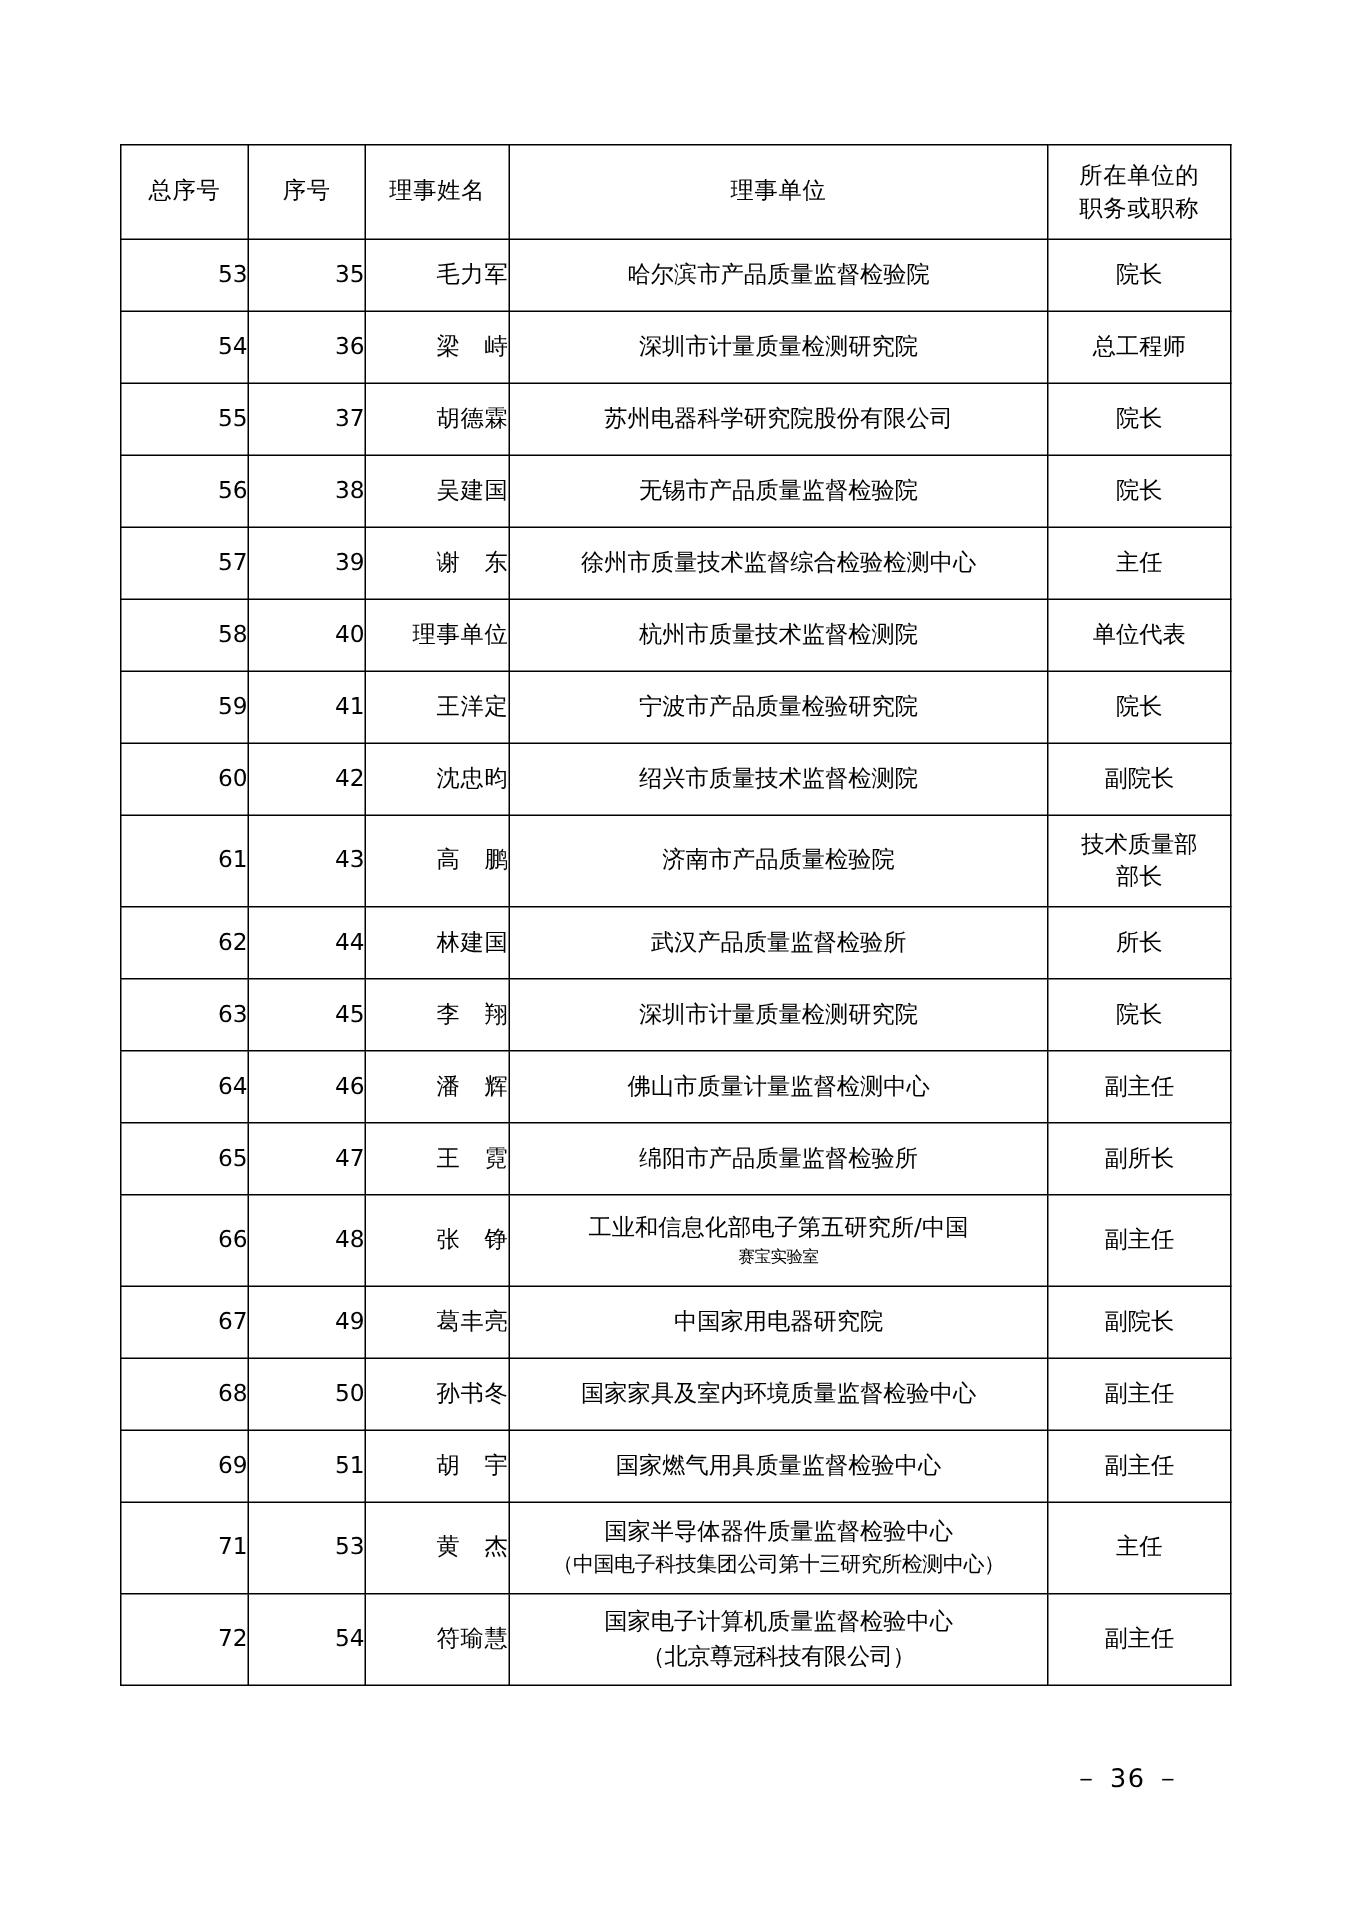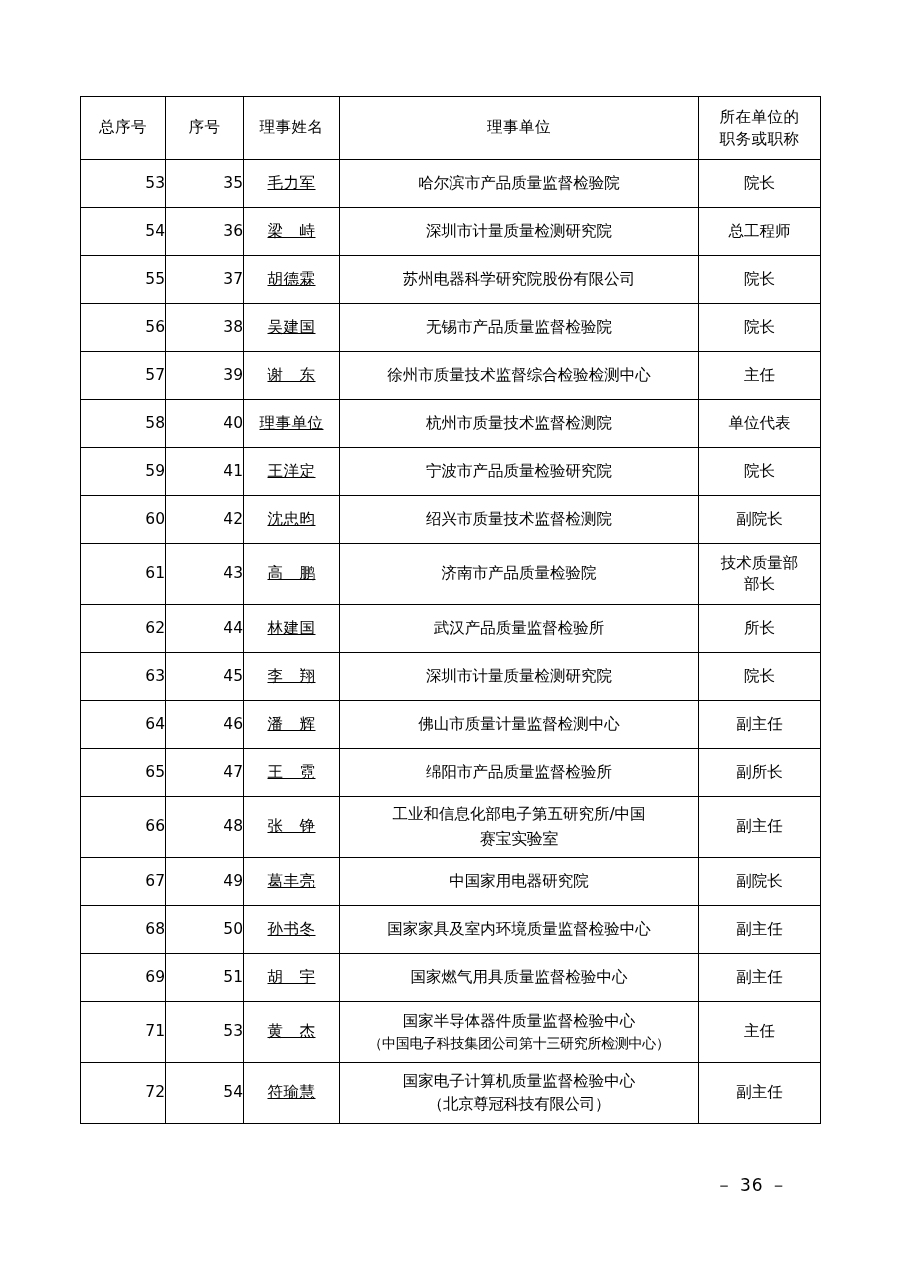--- a/index.html
+++ b/index.html
@@ -52,24 +52,23 @@
     padding: 2px 4px;
   }
   tbody td {
     height: 47px;
   }
   td.num {
     text-align: right;
     font-size: 16px;
   }
   td.name {
-    text-align: center;
+    text-align: right;
     font-size: 15.5px;
     letter-spacing: 0.5px;
-    text-decoration: underline;
   }
   td.unit {
     text-align: center;
     padding-left: 10px;
     font-size: 15.5px;
     margin-left: 32px;
   }
   td.unit .sub {
     display: block;
     font-size: 14px;
@@ -233,21 +232,21 @@
         <td class="unit">绵阳市产品质量监督检验所</td>
         <td class="title">副所长</td>
       </tr>
 
       <tr>
         <td class="num tall">66</td>
         <td class="num tall">48</td>
         <td class="name tall">张　铮</td>
         <td class="unit tall">
           <span>工业和信息化部电子第五研究所/中国</span>
-          <span class="sub" style="font-size:16px;">赛宝实验室</span>
+          <span class="sub" style="font-size:11px;">赛宝实验室</span>
         </td>
         <td class="title tall">副主任</td>
       </tr>
 
       <tr>
         <td class="num">67</td>
         <td class="num">49</td>
         <td class="name">葛丰亮</td>
         <td class="unit">中国家用电器研究院</td>
         <td class="title">副院长</td>

